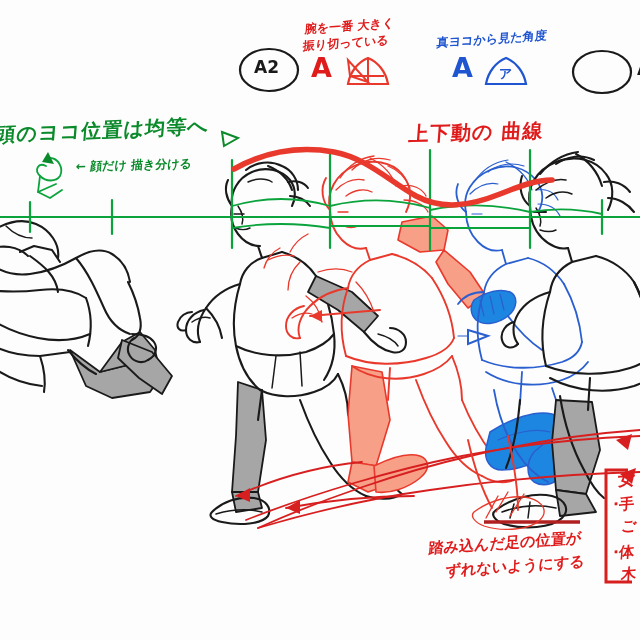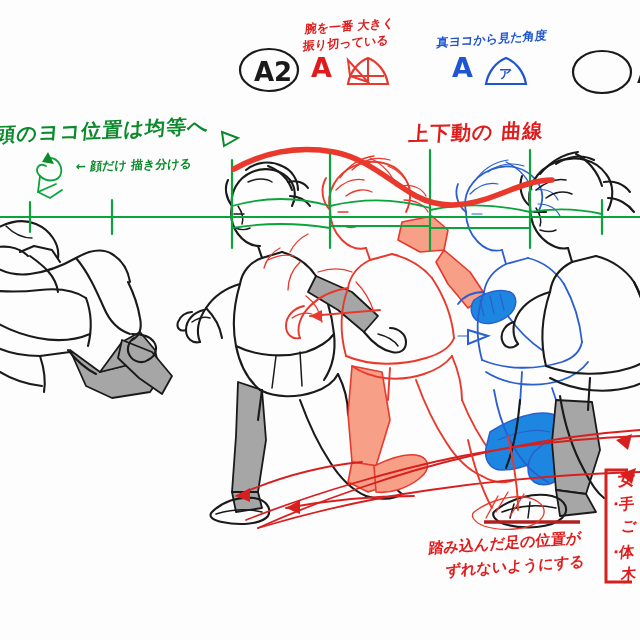--- a/index.html
+++ b/index.html
@@ -7,21 +7,21 @@
   #stage{position:relative;width:640px;height:640px;background:#fdfdfd;}
   #stage svg{position:absolute;left:0;top:0;}
   .hw{position:absolute;white-space:nowrap;font-family:"DejaVu Sans",sans-serif;font-weight:bold;}
   .hw-green{color:#0a8a2a;}
   .hw-red{color:#e01b1b;}
   .hw-blue{color:#1f55d0;}
   .hw-black{color:#1a1a1a;}
   .t-title{font-size:20px;letter-spacing:1px;}
   .t-mid{font-size:15px;line-height:1.15;}
   .t-small{font-size:12px;line-height:1.2;}
-  .t-cap{font-size:26px;}
+  .t-cap{font-size:17px;}
   .skew{display:inline-block;transform:skewX(-7deg) rotate(-2.5deg);}
   .skew2{display:inline-block;transform:skewX(-6deg) rotate(-1.5deg);}
   .skew3{display:inline-block;transform:skewX(-8deg) rotate(-4deg);}
 </style>
 </head>
 <body>
 
 <div id="stage">
 
   <svg width="640" height="640" viewBox="0 0 640 640">

